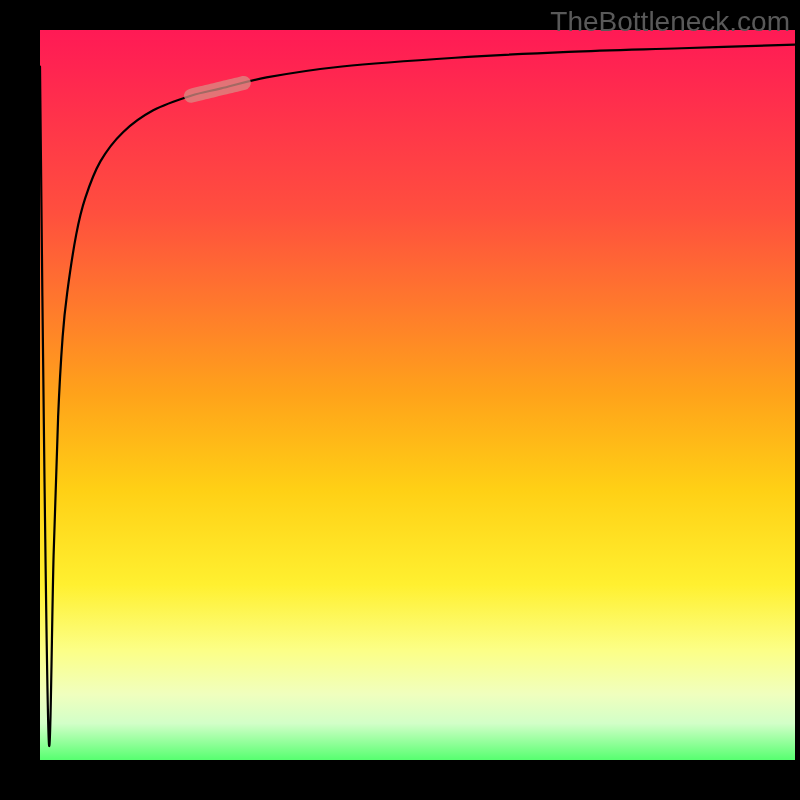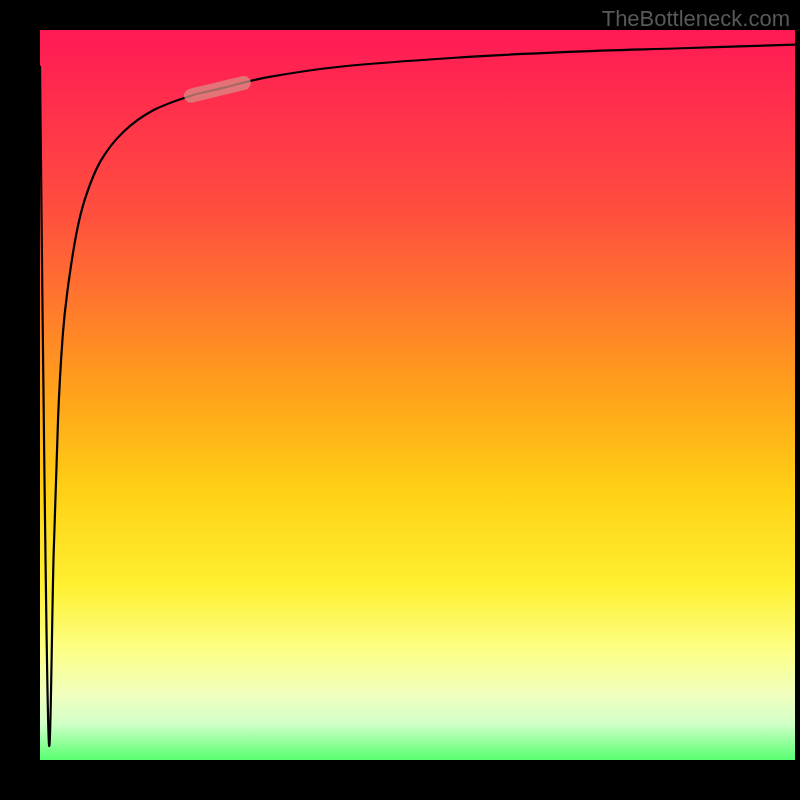--- a/index.html
+++ b/index.html
@@ -15,21 +15,21 @@
     position: relative;
     width: 800px;
     height: 800px;
     background: #000;
   }
   .attribution {
     position: absolute;
     top: 6px;
     right: 10px;
     color: #595959;
-    font-size: 22px;
+    font-size: 28px;
     font-weight: 400;
     z-index: 10;
   }
   .plot-area {
     position: absolute;
     left: 40px;
     top: 30px;
     width: 755px;
     height: 730px;
     overflow: hidden;

